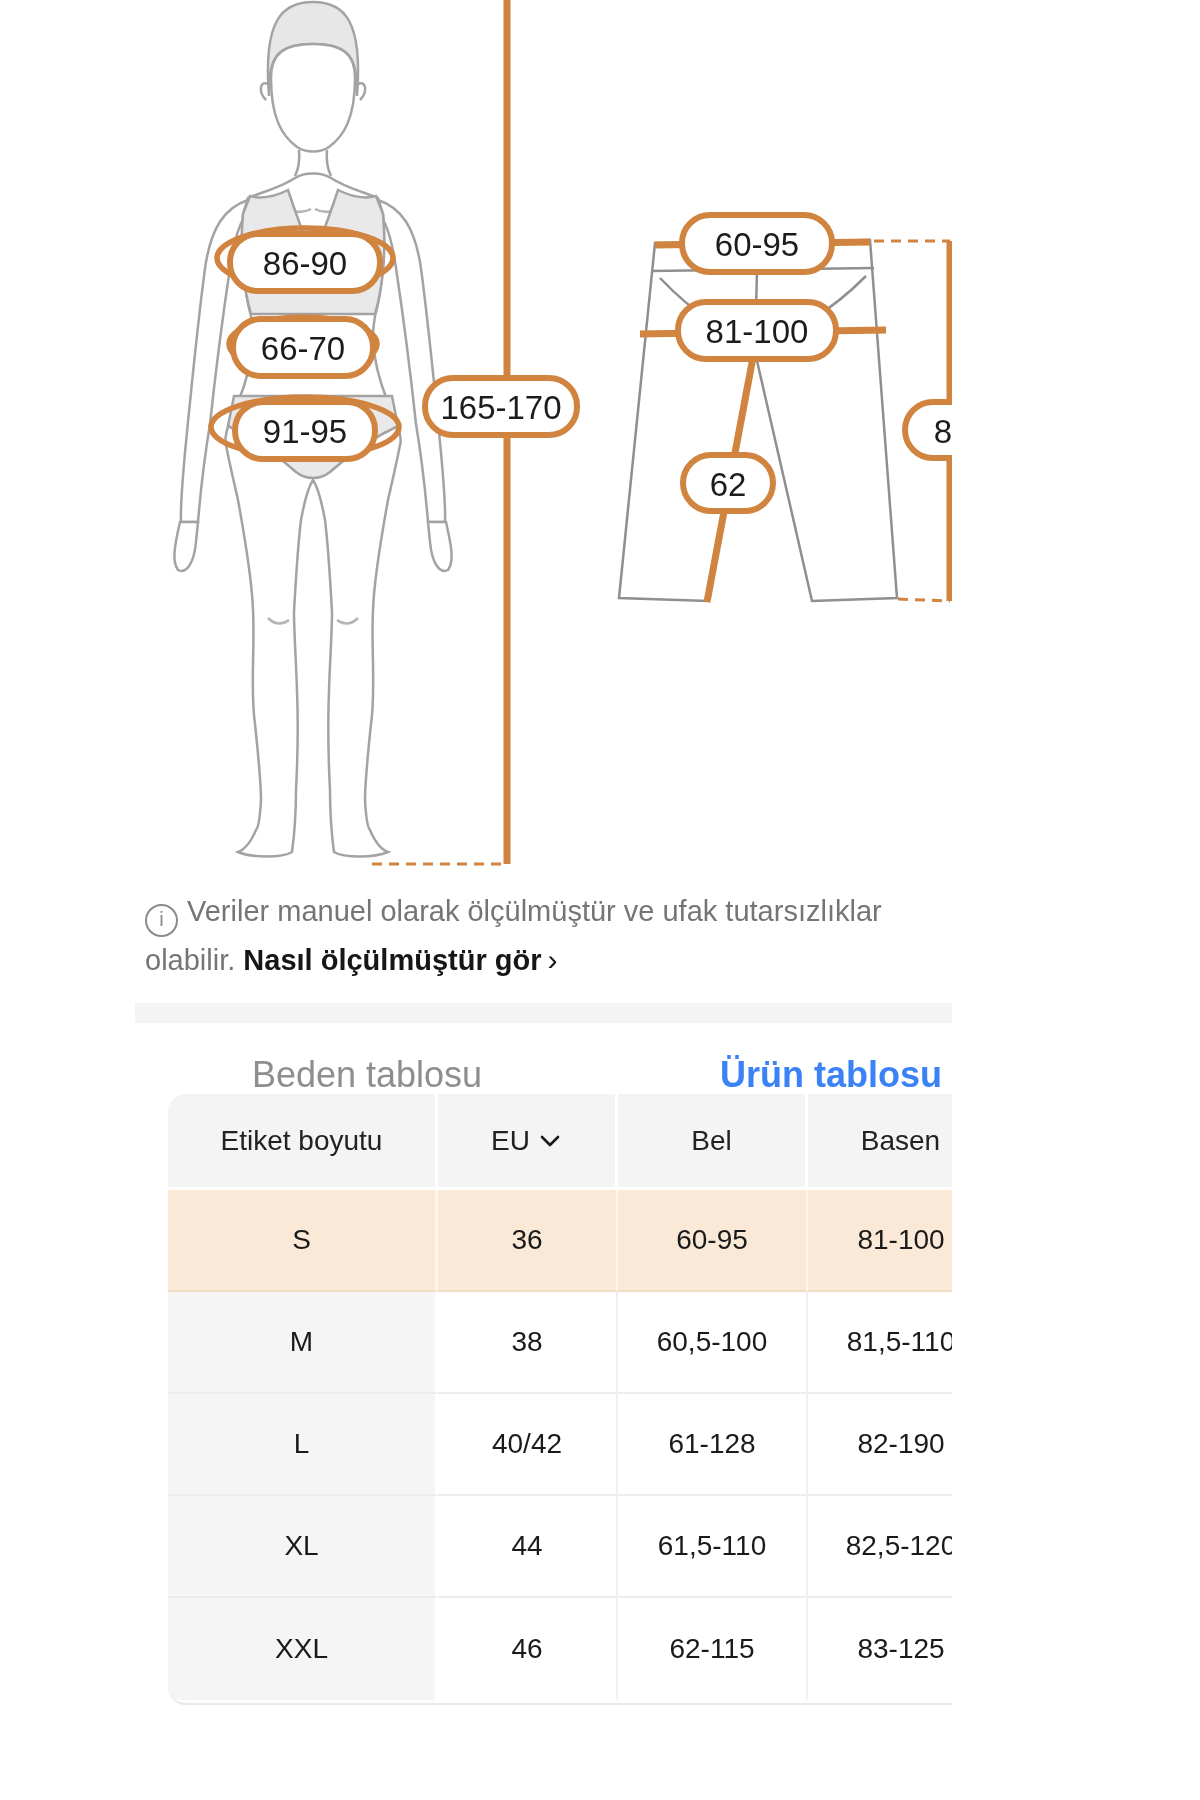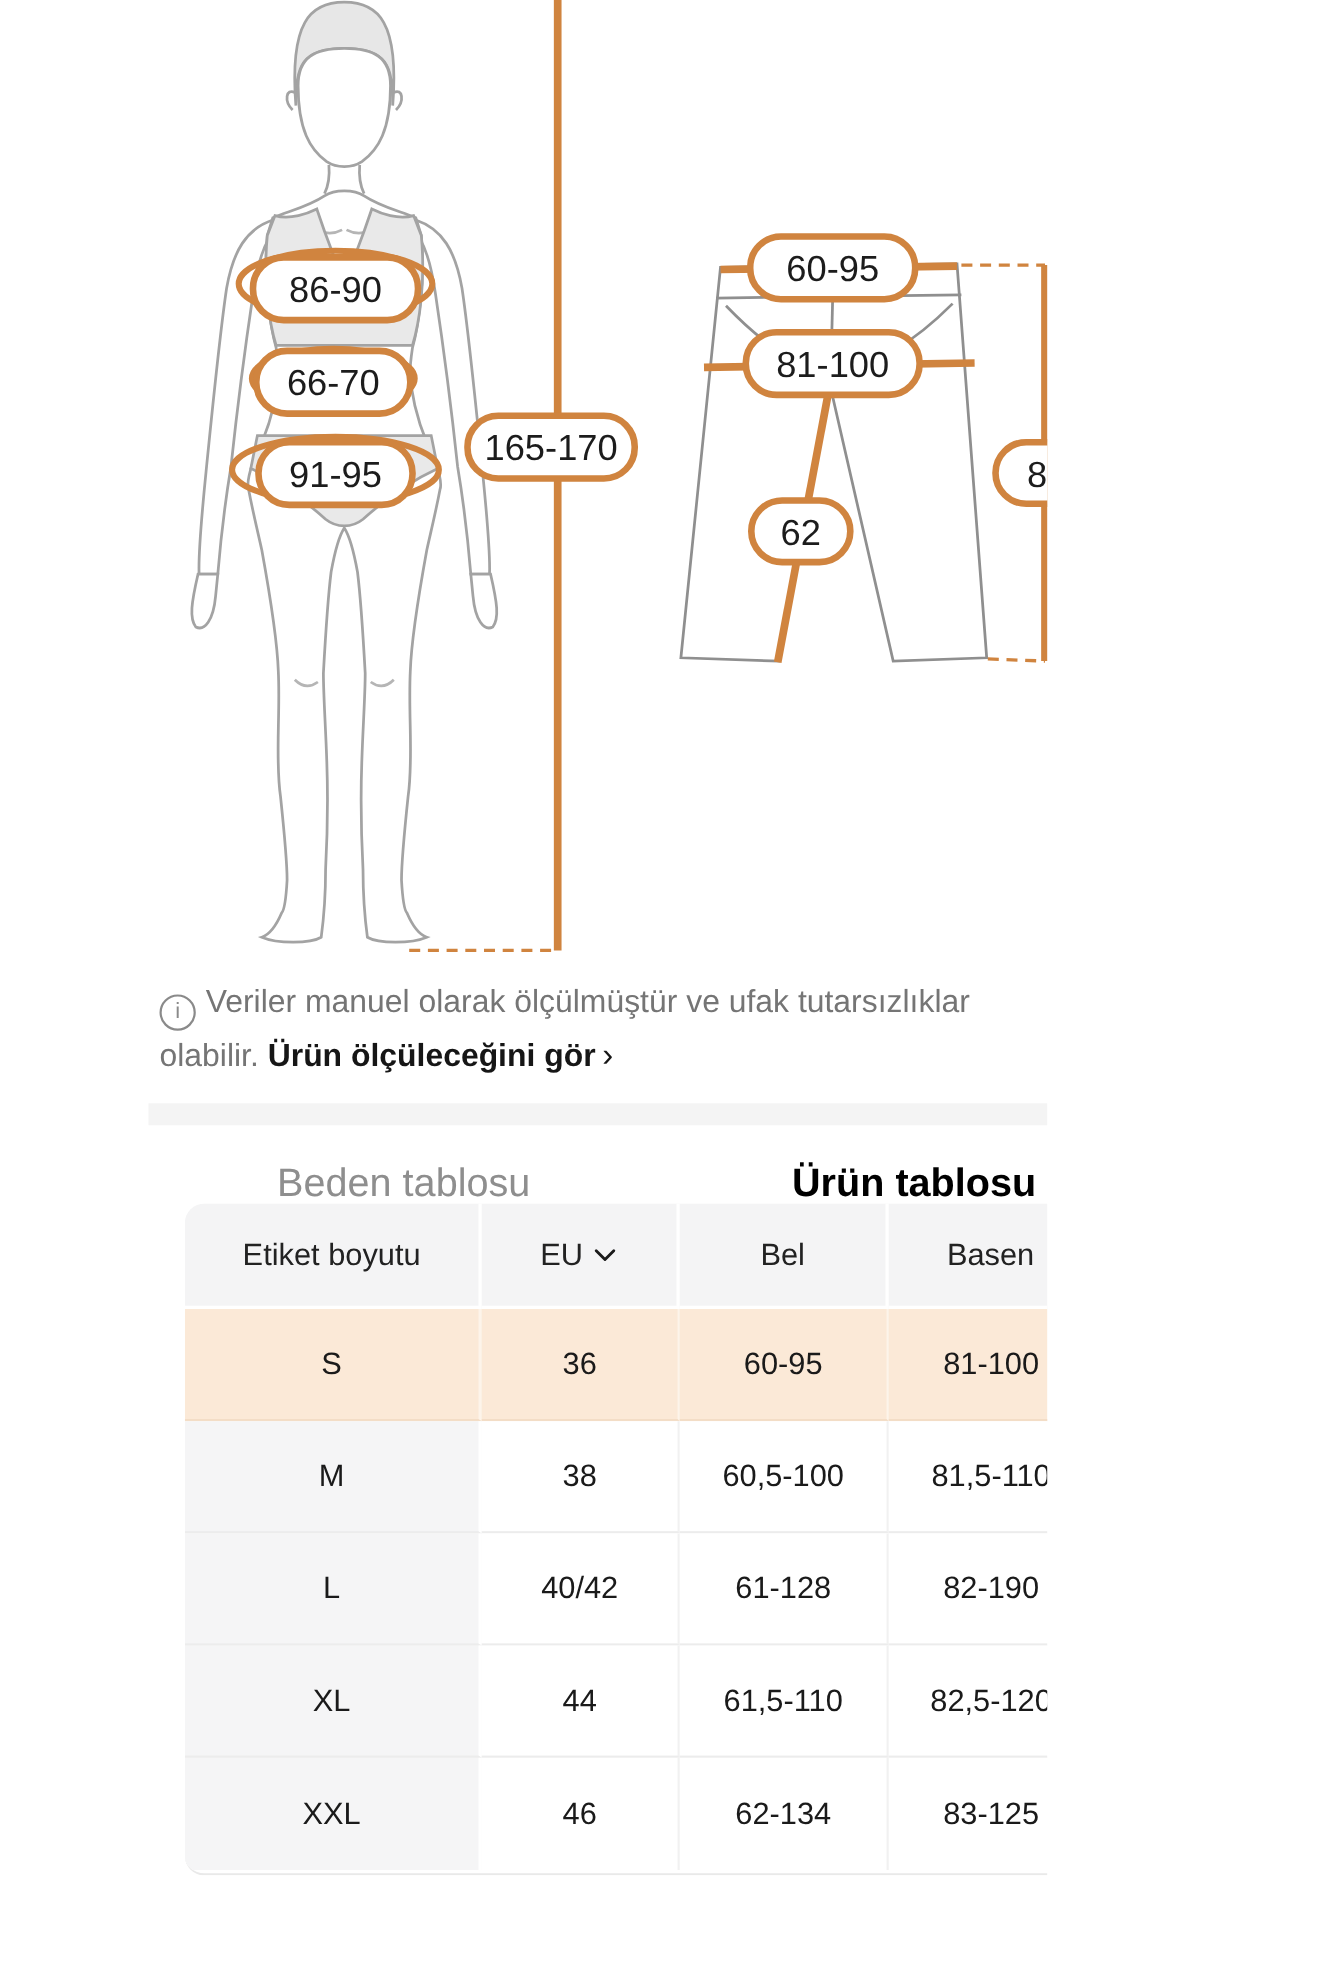--- a/index.html
+++ b/index.html
@@ -18,21 +18,21 @@
   .note .link{color:#161616;font-weight:bold;}
   .note .chev{color:#161616;font-weight:normal;font-size:30px;margin-left:6px;}
 
   
   .divider{position:absolute;left:135px;top:1003px;width:928px;height:20px;background:#f4f4f4;}
 
   
   .tabs{position:absolute;left:135px;top:1040px;width:928px;display:flex;}
   .tab{flex:1;text-align:center;font-size:36px;padding:14px 0;cursor:pointer;}
   .tab.inactive{color:#8e8e8e;font-weight:normal;}
-  .tab.active{color:#000000;font-weight:bold;}
+  .tab.active{color:#3b82f6;font-weight:bold;}
   .tab-indicator{position:absolute;left:809px;top:1100px;width:44px;height:11px;border-radius:6px;background:#111;}
 
   
   .size-table{position:absolute;left:168px;top:1094px;width:895px;height:609px;overflow:hidden;
               border-radius:18px 0 0 18px;border-bottom:2px solid #e9e9e9;
               display:grid;grid-template-columns:270px 180px 190px 188px 240px;
               grid-template-rows:96px repeat(5,102px);font-size:28px;}
   .cell{display:flex;align-items:center;justify-content:center;box-sizing:border-box;}
   .hcell{background:#f4f4f5;border-right:3px solid #fff;border-bottom:3px solid #fff;color:#222;}
   .hcell.last{border-right:none;}
@@ -125,21 +125,21 @@
       <text x="757" y="331" dominant-baseline="central">81-100</text>
       <rect x="683" y="455" width="90" height="56" rx="28" fill="#fff" stroke="#d0843f" stroke-width="6"></rect>
       <text x="728" y="484" dominant-baseline="central">62</text>
       <rect x="905" y="402" width="94" height="56" rx="28" fill="#fff" stroke="#d0843f" stroke-width="6"></rect>
       <text x="952" y="431" dominant-baseline="central">89</text>
     </g>
   </svg>
 
   <div class="note">
     <span class="info-icon">i</span><span>Veriler manuel olarak ölçülmüştür ve ufak tutarsızlıklar olabilir.</span>
-    <span class="link">Ürün ölçüleceğini gör</span><span class="chev">›</span>
+    <span class="link">Nasıl ölçülmüştür gör</span><span class="chev">›</span>
   </div>
 
   <div class="divider"></div>
 
   <div class="tabs">
     <div class="tab inactive">Beden tablosu</div>
     <div class="tab active">Ürün tablosu</div>
   </div>
   <div class="tab-indicator"></div>
 
@@ -183,19 +183,19 @@
       <div class="cell dcell first">XL</div>
       <div class="cell dcell">44</div>
       <div class="cell dcell">61,5-110</div>
       <div class="cell dcell">82,5-120</div>
       <div class="cell dcell last"></div>
     </div>
 
     <div style="display:contents" class="bottom-row">
       <div class="cell dcell first">XXL</div>
       <div class="cell dcell">46</div>
-      <div class="cell dcell">62-134</div>
+      <div class="cell dcell">62-115</div>
       <div class="cell dcell">83-125</div>
       <div class="cell dcell last"></div>
     </div>
   </div>
 
 </div>
 
 </body></html>

